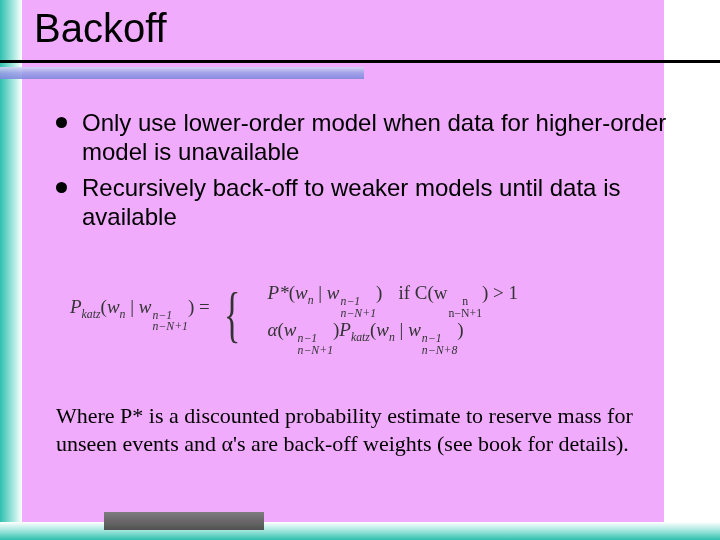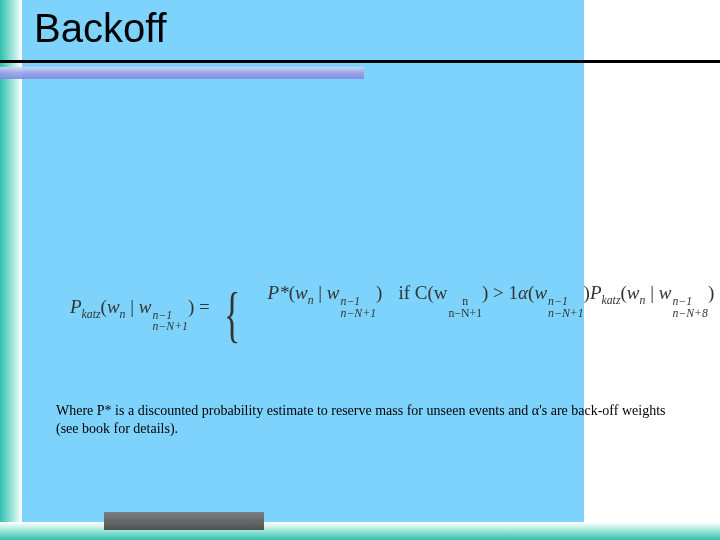--- a/index.html
+++ b/index.html
@@ -1,21 +1,21 @@
 <!DOCTYPE html>
 <html><head>
 <meta charset="utf-8">
 <style>
   * { margin: 0; padding: 0; box-sizing: border-box; }
   html, body { width: 720px; height: 540px; overflow: hidden; font-family: Arial, Helvetica, sans-serif; background: #fff; }
   .slide {
     position: relative;
-    width: 584px;
+    width: 664px;
     height: 540px;
-    background: #7dd3fc;
+    background: #f0abfc;
   }
   .left-band {
     position: absolute;
     left: 0; top: 0;
     width: 22px;
     height: 540px;
     background: linear-gradient(to right, #2fbfae 0%, #a7e8df 60%, #ffffff 100%);
   }
   .bottom-band {
     position: absolute;
@@ -106,20 +106,21 @@
     line-height: 62px;
     font-style: normal;
     font-family: "Times New Roman", serif;
     color: #333;
     margin: 0 2px;
     transform: scaleX(0.55);
     transform-origin: left center;
   }
   .cases {
     display: flex;
+    flex-direction: column;
     justify-content: space-between;
     height: 64px;
   }
   .case-line {
     display: flex;
     align-items: baseline;
     gap: 16px;
     white-space: nowrap;
   }
   .cond { margin-left: auto; font-style: normal; text-align: center; }
@@ -133,37 +134,49 @@
     margin-left: 1px;
     margin-top: 10px;
   }
   .sup-sub span { display: block; }
   .note {
     position: absolute;
     left: 56px;
     top: 402px;
     width: 610px;
     font-family: "Times New Roman", Times, serif;
-    font-size: 14px;
+    font-size: 22px;
     line-height: 1.28;
     color: #000;
   }
 </style>
 </head>
 <body>
 
 <div class="slide">
   <div class="left-band"></div>
   <div class="bottom-band"></div>
   <div class="bottom-dark"></div>
 
   <div class="title">Backoff</div>
   <div class="title-underline1"></div>
   <div class="title-underline2"></div>
 
+  <div class="content">
+    <ul class="bullets">
+      <li>
+        <span class="dot"></span>
+        <span>Only use lower-order model when data for higher-order model is unavailable</span>
+      </li>
+      <li>
+        <span class="dot"></span>
+        <span>Recursively back-off to weaker models until data is available</span>
+      </li>
+    </ul>
+  </div>
 
   <div class="formula">
     <div class="formula-row">
       <span class="lhs">
         <span>P</span><sub>katz</sub><span class="up">(</span><span>w</span><sub>n</sub><span class="up"> | </span><span>w</span><span class="sup-sub">
             <span>n−1</span>
             <span>n−N+1</span>
           </span><span class="up">) = </span>
       </span>
       <span class="brace">{</span>

